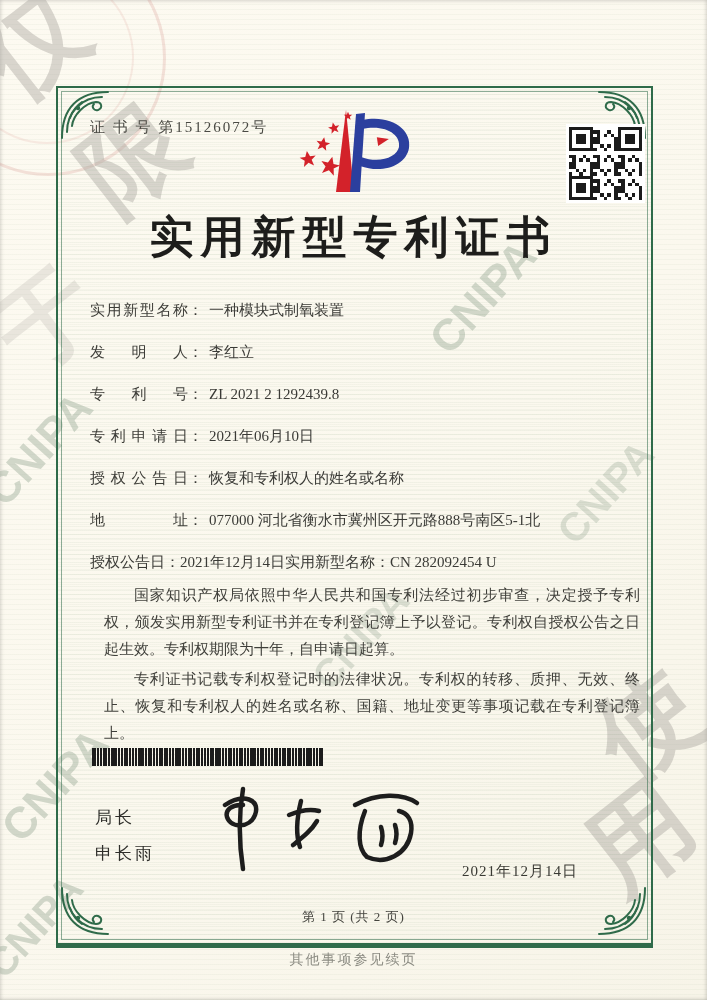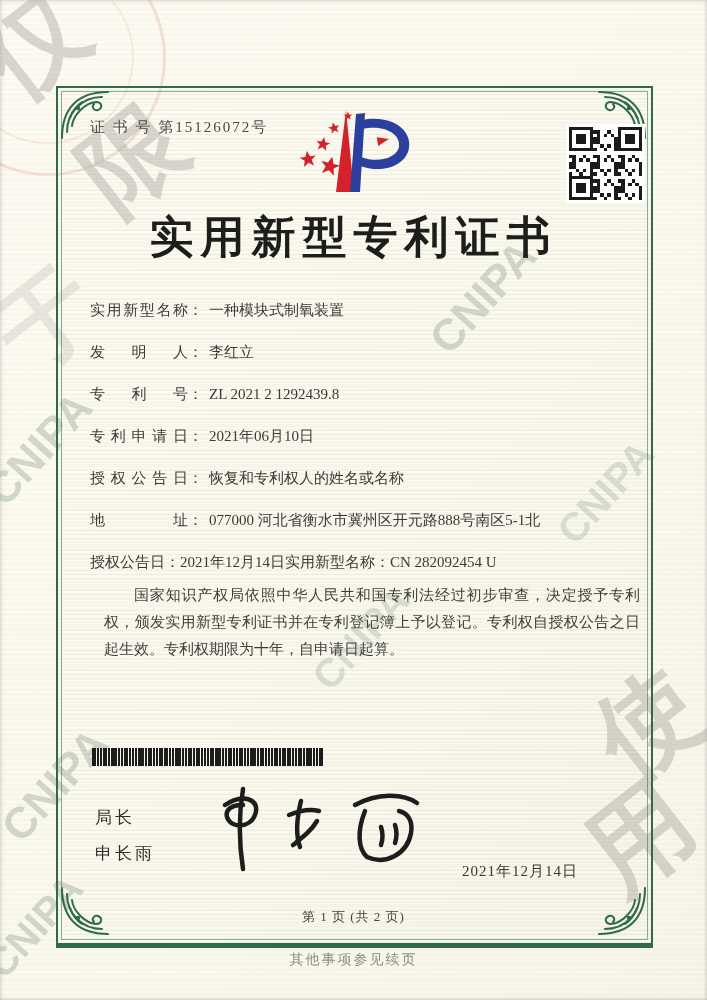--- a/index.html
+++ b/index.html
@@ -660,20 +660,21 @@
           <span>授权公告日</span><span>：</span><span>2021年12月14日</span>
         </span>
         <span>
           <span>实用新型名称</span><span>：</span><span>CN 282092454 U</span>
         </span>
       </div>
     </div>
 
     <div class="paragraphs">
       <p>国家知识产权局依照中华人民共和国专利法经过初步审查，决定授予专利权，颁发实用新型专利证书并在专利登记簿上予以登记。专利权自授权公告之日起生效。专利权期限为十年，自申请日起算。</p>
+      <p>专利证书记载专利权登记时的法律状况。专利权的转移、质押、无效、终止、恢复和专利权人的姓名或名称、国籍、地址变更等事项记载在专利登记簿上。</p>
     </div>
 
     <div class="barcode" id="barcode">
         <div style="width: 4px;"></div>
         <div style="width: 2px;"></div>
         <div style="width: 2px;"></div>
         <div style="width: 4px;"></div>
         <div style="width: 2px;"></div>
         <div style="width: 6px;"></div>
         <div style="width: 2px;"></div>

